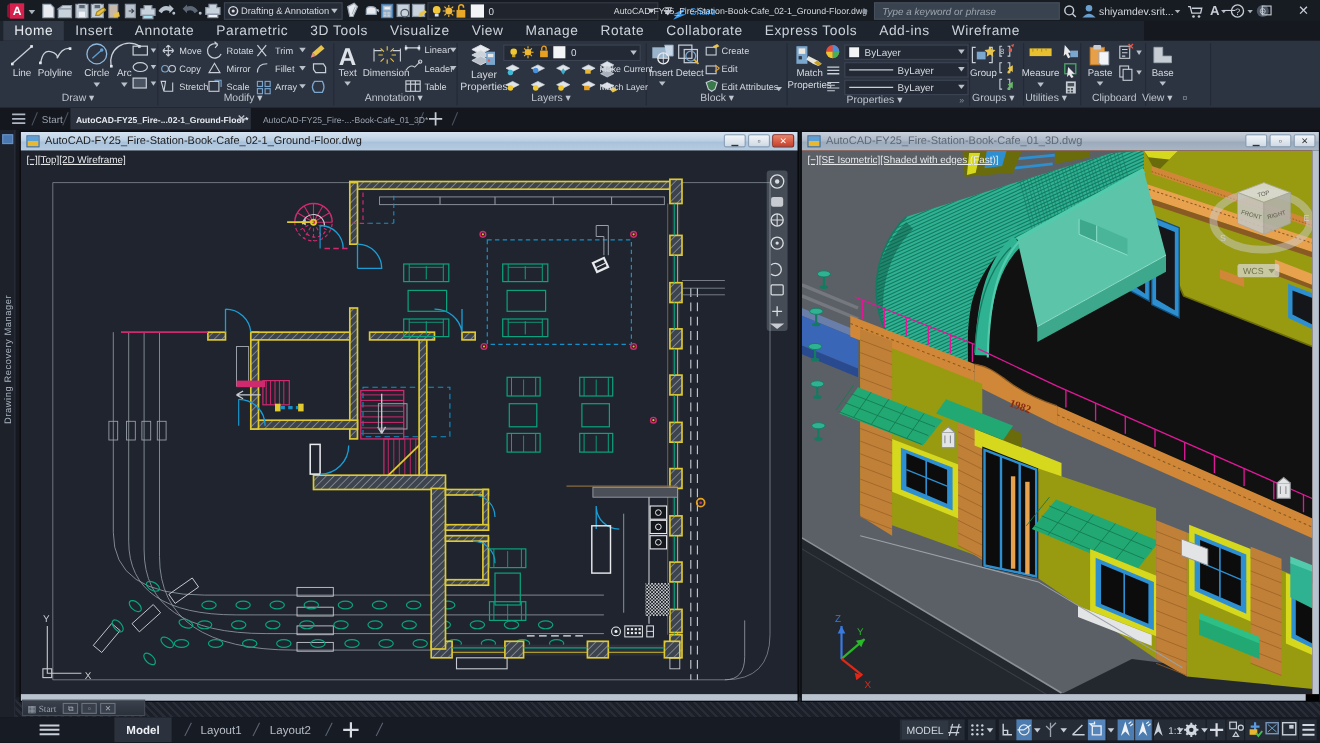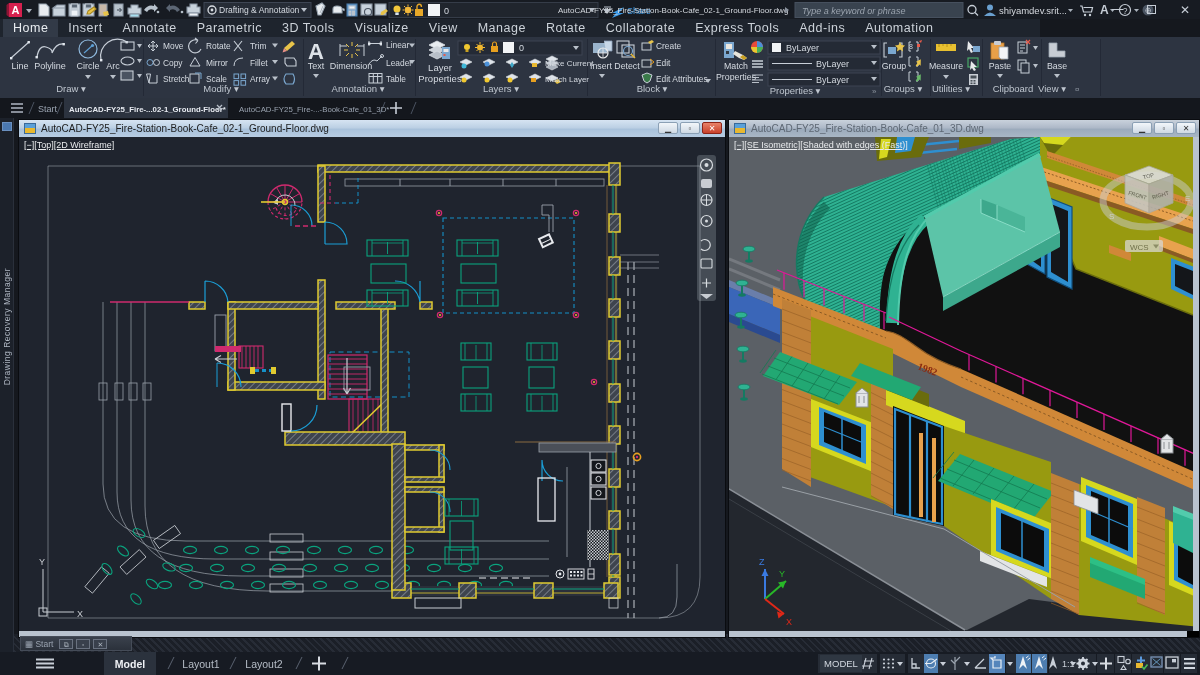--- a/index.html
+++ b/index.html
@@ -160,21 +160,21 @@
       <div class="rtab">Annotate</div>
     <div class="rtab">Parametric</div>
       <div class="rtab">3D Tools</div>
       <div class="rtab">Visualize</div>
     <div class="rtab">View</div>
       <div class="rtab">Manage</div>
       <div class="rtab">Rotate</div>
     <div class="rtab">Collaborate</div>
       <div class="rtab">Express Tools</div>
       <div class="rtab">Add-ins</div>
-    <div class="rtab">Automation</div>
+    <div class="rtab">Wireframe</div>
       <div class="rtab">Featured Apps</div>
       <div class="rtab" style="padding:0 4px;"><span style="display:inline-block;width:16px;height:10px;background:#c8ccd2;border-radius:1px;vertical-align:middle;"></span> <span style="font-size:8px;">▾</span></div>
   </div>
 
   <div id="ribbon">
   <svg width="1200" height="61" viewBox="0 0 1200 61" font-family="Liberation Sans, sans-serif">
     <g stroke="#232936" stroke-width="1">
       <line x1="143.5" y1="2" x2="143.5" y2="59"></line>
           <line x1="303.5" y1="2" x2="303.5" y2="59"></line>
       <line x1="415.5" y1="2" x2="415.5" y2="59"></line>
@@ -1253,21 +1253,21 @@
 <text x="30" y="428" fill="#3a7ae0" font-size="9">Z</text>
 <text x="50" y="440" fill="#28b828" font-size="9">Y</text>
 <text x="57" y="488" fill="#e02818" font-size="9">X</text>
 </svg>
       </div>
       <div class="wsbH" style="width:458px;"></div>
       <div id="vpRsb"></div>
     </div>
 
     <div id="startmini">
-        <span style="margin-left:4px; font-size:8.5px;">▦ Start</span>
+        <span style="margin-left:4px; font-size:8.5px;font-family:Liberation Serif, serif;">▦ Start</span>
   <span style="display:inline-block;width:14px;height:10px;border:1px solid #6a7280;background:#39404c;margin-left:6px;font-size:7px;text-align:center;line-height:9px;color:#aab2bc;">⧉</span>
   <span style="display:inline-block;width:14px;height:10px;border:1px solid #6a7280;background:#39404c;margin-left:3px;font-size:7px;text-align:center;line-height:9px;color:#aab2bc;">▫</span>
   <span style="display:inline-block;width:14px;height:10px;border:1px solid #6a7280;background:#39404c;margin-left:3px;font-size:7px;text-align:center;line-height:9px;color:#aab2bc;">✕</span>
       </div>
   </div>
 
   <div id="statusbar">
     <svg width="1200" height="23" style="position:absolute;left:0;top:0;" viewBox="0 0 1200 23" font-family="Liberation Sans, sans-serif">
       <g stroke="#c9cfd8" stroke-width="1.8">
           <path d="M36,7.5 l18,0 M36,11.5 l18,0 M36,15.5 l18,0"></path>

